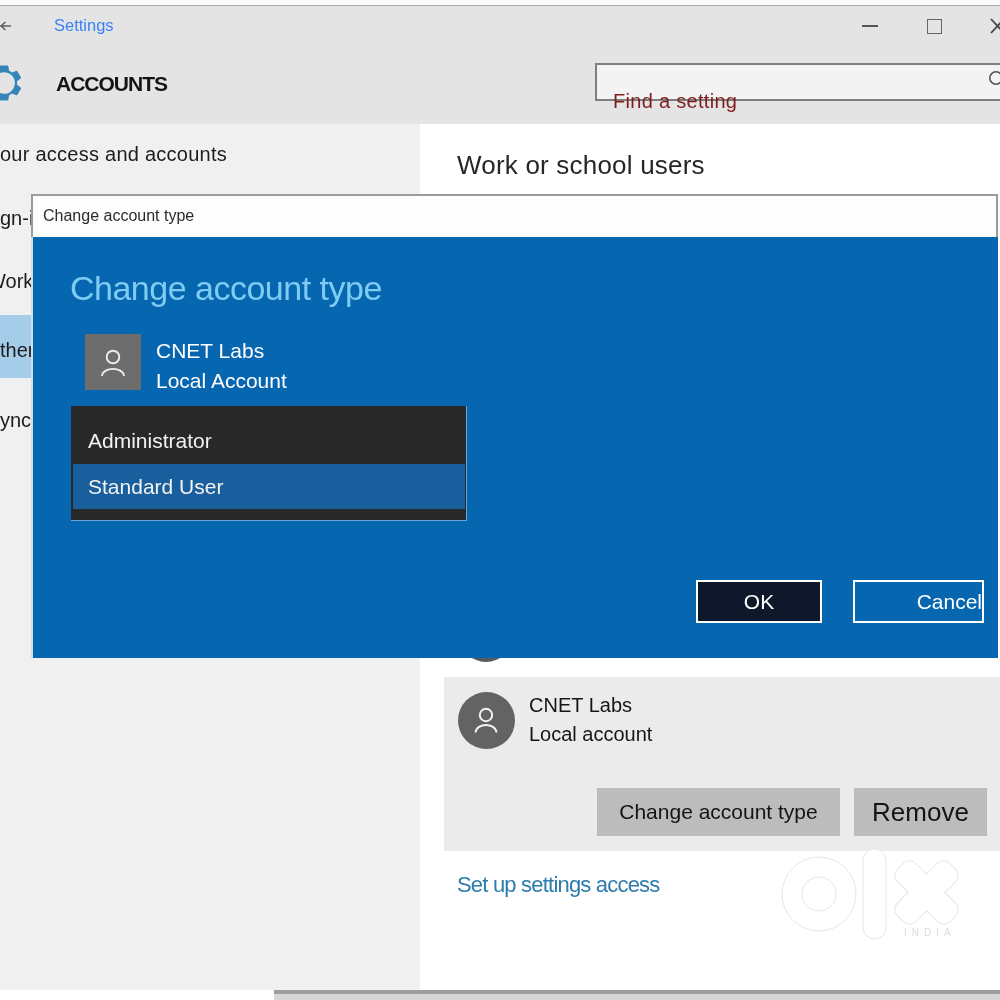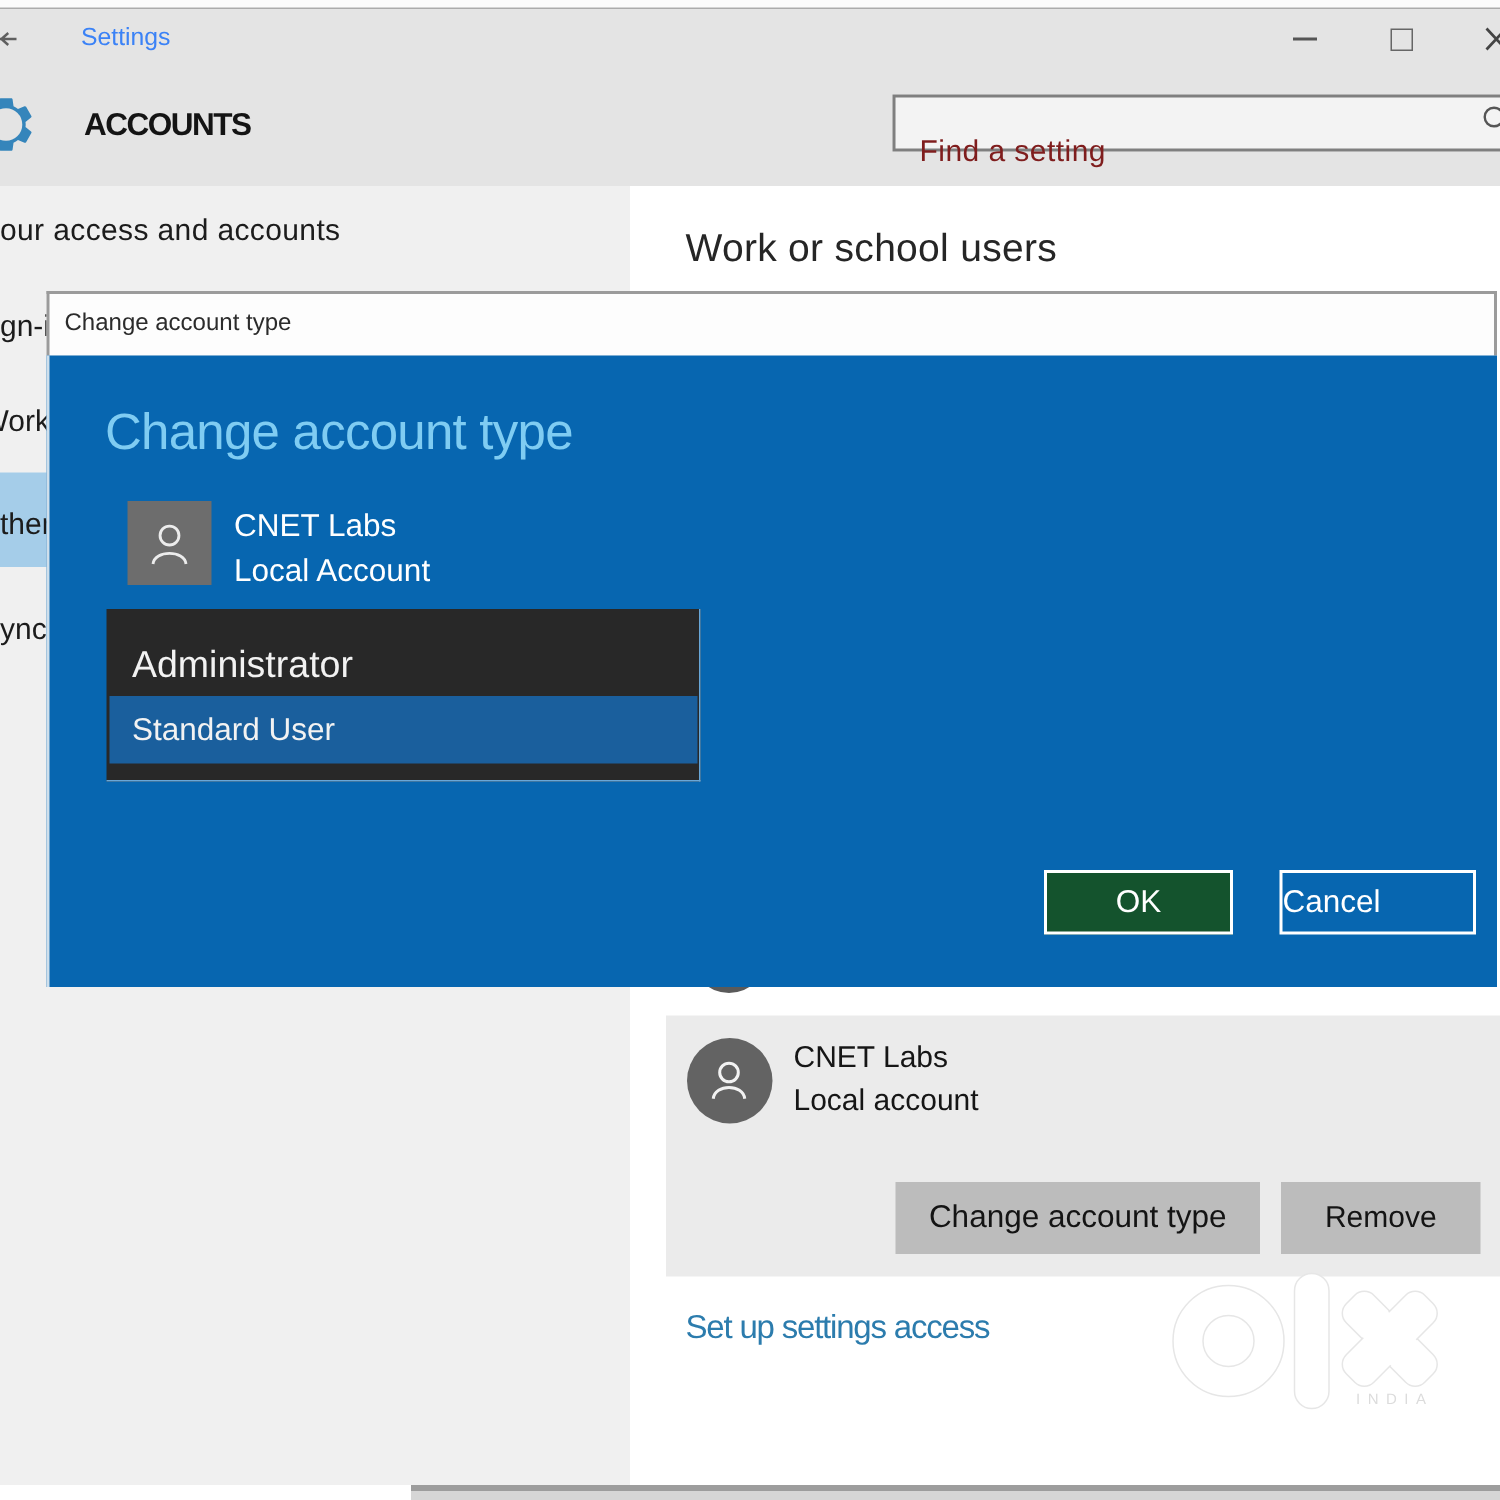--- a/index.html
+++ b/index.html
@@ -60,21 +60,21 @@
 
 <div class="abs" style="left:458px;top:692px;width:57px;height:57px;border-radius:50%;background:#636363;"></div>
 <svg class="abs" style="left:458px;top:692px;" width="57" height="57" viewBox="0 0 57 57">
   <circle cx="28" cy="23" r="6.2" stroke="#f2f2f2" stroke-width="2" fill="none"></circle>
   <path d="M17.5 40.5 C18.5 30.5 37.5 30.5 38.5 40.5" stroke="#f2f2f2" stroke-width="2" fill="none"></path>
 </svg>
 <div class="abs" style="left:529px;top:694px;font-size:20px;color:#161616;">CNET Labs</div>
 <div class="abs" style="left:529px;top:723px;font-size:20px;color:#161616;">Local account</div>
 
 <div class="abs" style="left:597px;top:788px;width:243px;height:48px;background:#bcbcbc;text-align:center;line-height:48px;font-size:21px;color:#141414;">Change account type</div>
-<div class="abs" style="left:854px;top:788px;width:133px;height:48px;background:#bcbcbc;text-align:center;line-height:48px;font-size:20px;color:#141414;">Remove</div>
+<div class="abs" style="left:854px;top:788px;width:133px;height:48px;background:#bcbcbc;text-align:center;line-height:48px;font-size:26px;color:#141414;">Remove</div>
 
 <div class="abs" style="left:457px;top:872px;font-size:22px;letter-spacing:-0.8px;color:#2c7cad;">Set up settings access</div>
 
 <svg class="abs" style="left:770px;top:840px;" width="230" height="110" viewBox="0 0 230 110">
   <g stroke="#e6e6e6" stroke-width="1" fill="#ffffff">
     <circle cx="49" cy="54" r="37"></circle>
     <circle cx="49" cy="54" r="17" fill="#ffffff"></circle>
     <rect x="93" y="9" width="23" height="90" rx="11.5"></rect>
   </g>
   <g transform="translate(156.5,52.5) rotate(45)">
@@ -99,18 +99,18 @@
 
 <div class="abs" style="left:85px;top:334px;width:56px;height:56px;background:#6d6d6d;"></div>
 <svg class="abs" style="left:85px;top:334px;" width="56" height="56" viewBox="0 0 56 56">
   <circle cx="28" cy="23" r="6.3" stroke="#ececec" stroke-width="1.9" fill="none"></circle>
   <path d="M17 42 C18 32.5 38 32.5 39 42" stroke="#ececec" stroke-width="1.9" fill="none"></path>
 </svg>
 <div class="abs" style="left:156px;top:339px;font-size:21px;color:#ffffff;">CNET Labs</div>
 <div class="abs" style="left:156px;top:369px;font-size:21px;color:#ffffff;">Local Account</div>
 
 <div class="abs" style="left:71px;top:406px;width:396px;height:115px;background:#282828;border-right:1px solid #69a7d8;border-bottom:1px solid #69a7d8;box-sizing:border-box;"></div>
-<div class="abs" style="left:88px;top:429px;font-size:25px;color:#f2f2f2;">Administrator</div>
+<div class="abs" style="left:88px;top:429px;font-size:21px;color:#f2f2f2;">Administrator</div>
 <div class="abs" style="left:73px;top:464px;width:392px;height:45px;background:#1a5f9d;"></div>
 <div class="abs" style="left:88px;top:475px;font-size:21px;color:#f2f2f2;">Standard User</div>
 
-<div class="abs" style="left:696px;top:580px;width:126px;height:43px;background:#14532d;border:2px solid #ffffff;box-sizing:border-box;text-align:center;line-height:39px;font-size:21px;color:#ffffff;">OK</div>
-<div class="abs" style="left:853px;top:580px;width:131px;height:43px;background:#0766b0;border:2px solid #ffffff;box-sizing:border-box;text-align:left;line-height:39px;font-size:21px;color:#ffffff;">Cancel</div>
+<div class="abs" style="left:696px;top:580px;width:126px;height:43px;background:#0f172a;border:2px solid #ffffff;box-sizing:border-box;text-align:center;line-height:39px;font-size:21px;color:#ffffff;">OK</div>
+<div class="abs" style="left:853px;top:580px;width:131px;height:43px;background:#0766b0;border:2px solid #ffffff;box-sizing:border-box;text-align:right;line-height:39px;font-size:21px;color:#ffffff;">Cancel</div>
 
 </body></html>

